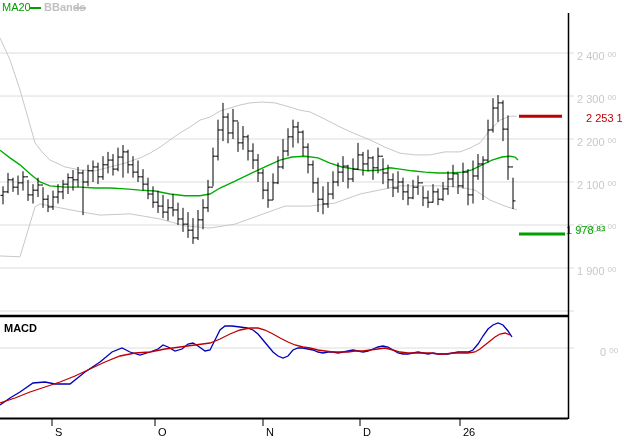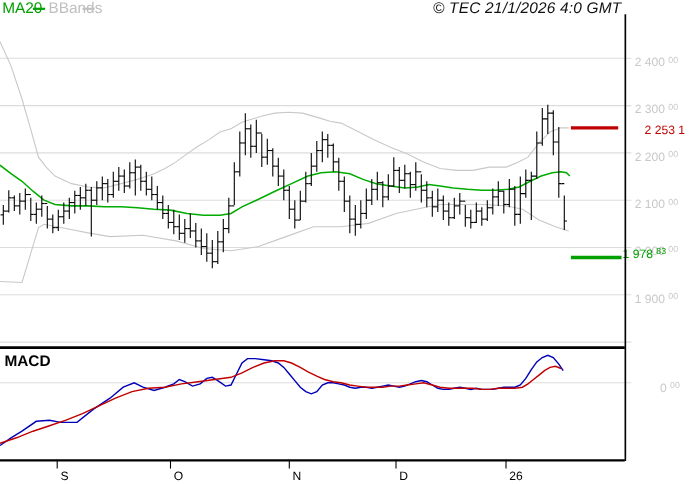--- a/index.html
+++ b/index.html
@@ -1,23 +1,23 @@
 <!DOCTYPE html>
 <html><head>
 <meta charset="utf-8">
 <style>
   html,body{margin:0;padding:0;background:#fff;}
   .screen{
     position:relative;width:627px;height:440px;background:#ffffff;
     font-family:"Liberation Sans","DejaVu Sans",sans-serif;overflow:hidden;
   }
   #chart-svg{position:absolute;left:0;top:0;}
-  .overlay{position:absolute;font-size:14px;line-height:12px;white-space:nowrap;}
+  .overlay{position:absolute;font-size:11px;line-height:12px;white-space:nowrap;}
   .legend-ma20{left:2px;top:1px;color:#00A000;}
-  .legend-bbands{left:44px;top:1px;color:#C0C0C0;}
+  .legend-bbands{left:44px;top:1px;color:#C0C0C0;font-weight:bold;}
   .swatch{position:absolute;top:7px;width:11px;height:0;border-top:2px solid;}
   .swatch-ma20{left:30px;border-color:#00A000;}
   .swatch-bbands{left:75px;border-color:#C0C0C0;}
   .copyright{right:62px;top:1px;color:#111;font-style:italic;letter-spacing:0.2px;}
   .macd-label{left:4px;top:322px;color:#000;font-weight:bold;}
 </style>
 </head>
 <body>
 
 <div class="screen">
@@ -368,16 +368,15 @@
       <text x="363" y="436" fill="#000000" font-size="11">D</text>
       <line x1="460" y1="418" x2="460" y2="426" stroke="#000000" stroke-width="1"></line>
       <text x="463" y="436" fill="#000000" font-size="11">26</text>
     </svg>
 
   <span class="overlay legend-ma20">MA20</span>
   <span class="swatch swatch-ma20"></span>
   <span class="overlay legend-bbands">BBands</span>
   <span class="swatch swatch-bbands"></span>
 
-  <span class="overlay copyright">© TEC 21/1/2026 4:0 GMT</span>
 
   <span class="overlay macd-label">MACD</span>
 </div>
 
 </body></html>

